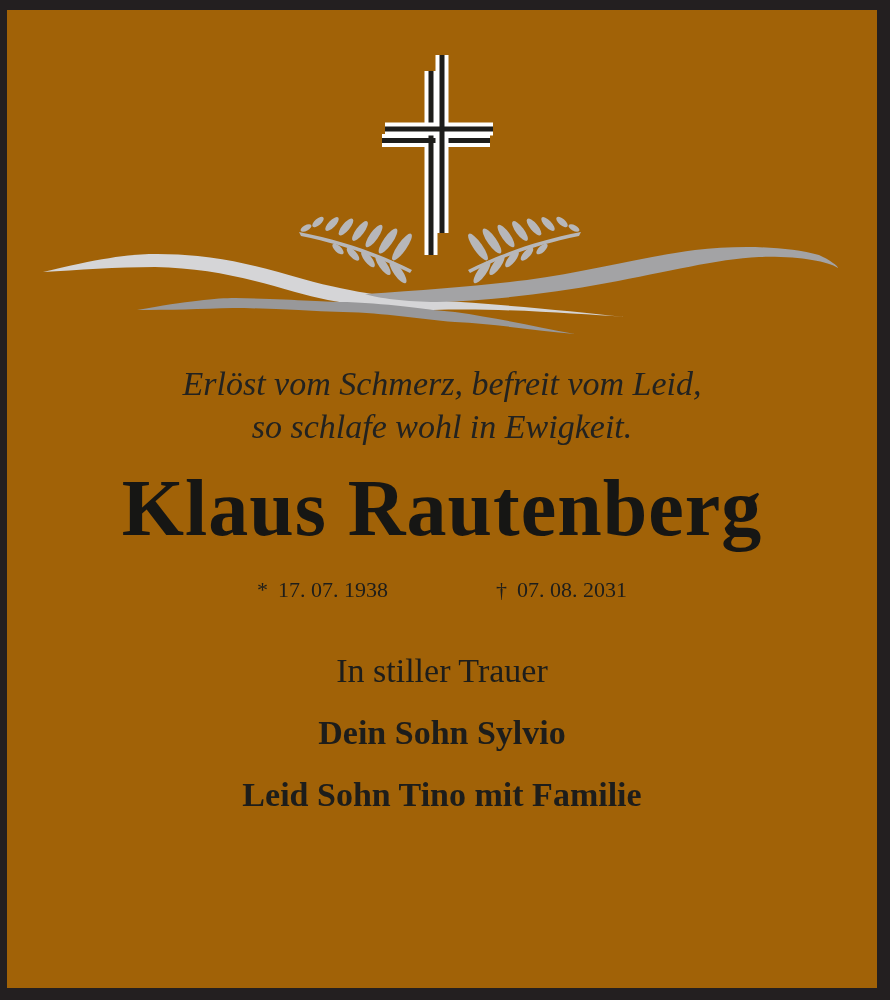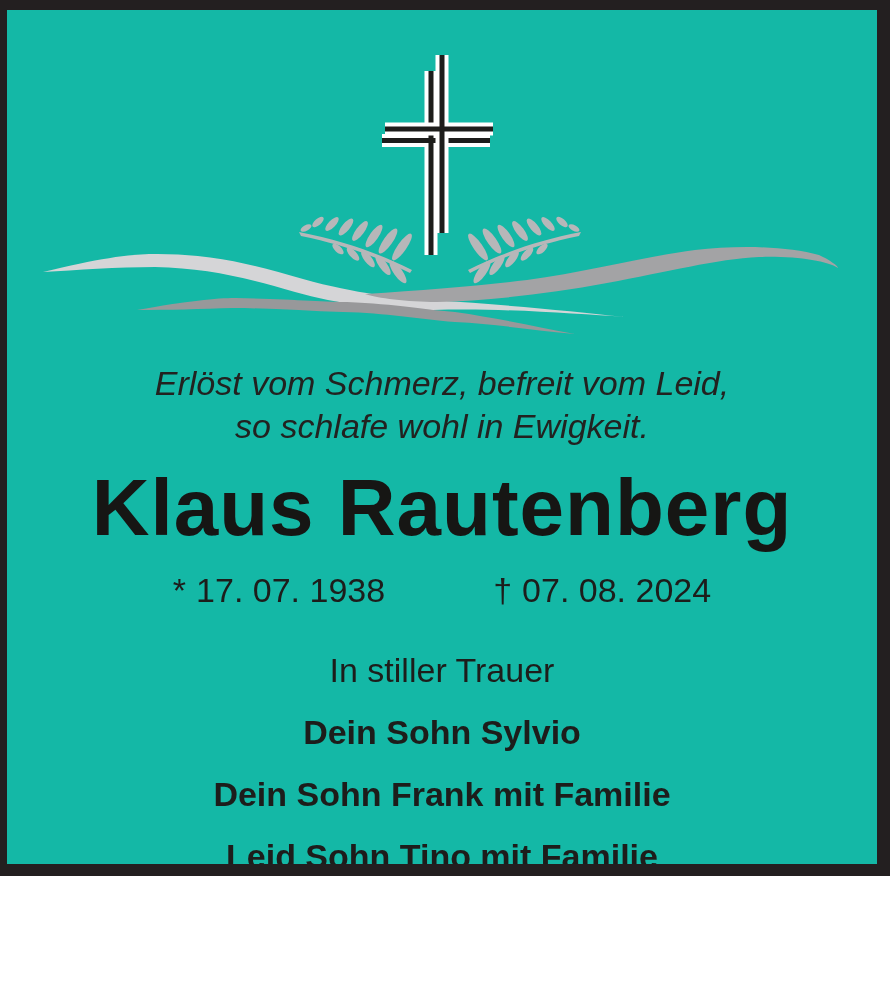--- a/index.html
+++ b/index.html
@@ -1,27 +1,27 @@
 <!DOCTYPE html>
 <html><head>
 <meta charset="utf-8">
 <style>
   html, body { margin: 0; padding: 0; background: #ffffff; }
   * { box-sizing: border-box; }
 
   .notice-frame {
     position: relative;
     width: 890px;
-    height: 876px;
-    background: #14b8a6;
+    height: 1000px;
+    background: #a16207;
     border-style: solid;
     border-color: #231f20;
     border-width: 10px 13px 12px 7px;
     overflow: hidden;
-    font-family: Liberation Sans, sans-serif;
+    font-family: Liberation Serif, serif;
     color: #1d1d1b;
   }
 
   .deco-header {
     position: absolute;
     top: 0; left: 0;
     width: 870px; height: 345px;
   }
 
   .textblock {
@@ -47,21 +47,21 @@
     line-height: 92px;
     letter-spacing: 1px;
     color: #161614;
   }
 
   .dates-row {
     top: 560px;
     display: flex;
     justify-content: center;
     gap: 108px;
-    font-size: 34px;
+    font-size: 22px;
     line-height: 40px;
   }
   .date-item { white-space: nowrap; }
   .date-symbol { display: inline-block; margin-right: 10px; }
 
   .mourning {
     top: 642px;
     font-size: 34px;
     line-height: 37px;
     text-align: center;
@@ -133,25 +133,24 @@
     <div>so schlafe wohl in Ewigkeit.</div>
   </div>
 
   <div class="textblock deceased-name">Klaus Rautenberg</div>
 
   <div class="textblock dates-row">
     <div class="date-item">
       <span class="date-symbol">*</span><span>17. 07. 1938</span>
     </div>
     <div class="date-item">
-      <span class="date-symbol">†</span><span>07. 08. 2024</span>
+      <span class="date-symbol">†</span><span>07. 08. 2031</span>
     </div>
   </div>
 
   <div class="textblock mourning">
     <div class="intro">In stiller Trauer</div>
     <div class="mourner">Dein Sohn Sylvio</div>
-    <div class="mourner">Dein Sohn Frank mit Familie</div>
     <div class="mourner">Leid Sohn Tino mit Familie</div>
   </div>
 
 
 </div>
 
 </body></html>

